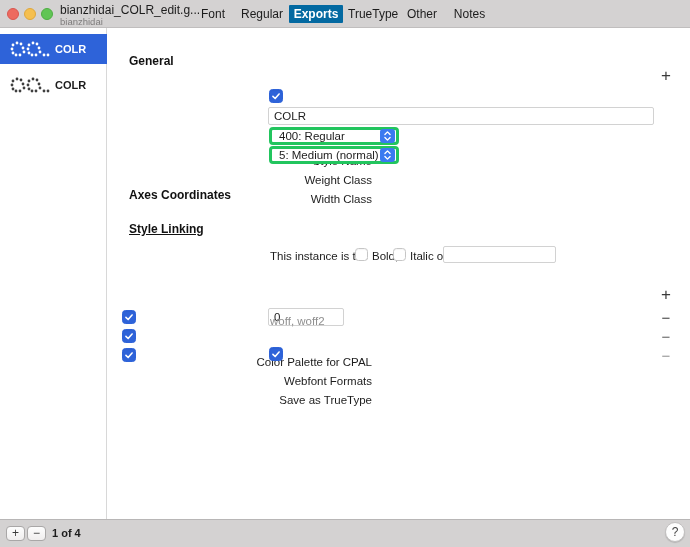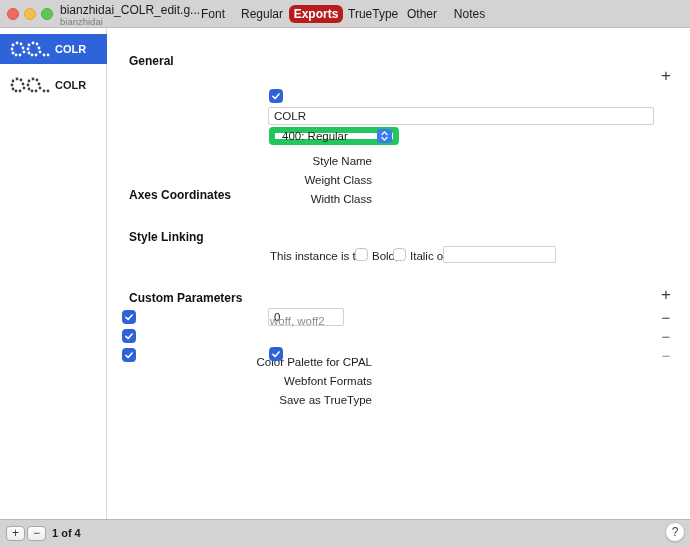--- a/index.html
+++ b/index.html
@@ -17,42 +17,42 @@
   .win-title { position:absolute; left:60px; top:3px; font-size:12px; font-weight:normal; color:#1c1c1c; white-space:nowrap; }
   .win-subtitle { position:absolute; left:60px; top:16px; font-size:9.5px; color:#7e7c7c; white-space:nowrap; }
   .tab { position:absolute; top:0; height:28px; line-height:28px; text-align:center;
          font-size:12px; color:#1c1c1c; cursor:default; }
   .tab-font     { left:197px; width:32px; }
   .tab-masters  { left:239px; width:46px; }
   .tab-features { left:348px; width:48px; }
   .tab-other    { left:404px; width:36px; }
   .tab-notes    { left:451px; width:37px; }
   .tab-exports  { left:289px; top:5px; width:54px; height:18px; line-height:18px;
-                  background:#b91c1c; color:#fff; font-weight:bold; border-radius:6px; }
+                  background:#0369a1; color:#fff; font-weight:bold; border-radius:1px; }
 
   
   .sidebar { position:absolute; left:0; top:28px; width:107px; height:491px;
              background:#fff; border-right:1px solid #d8d8d8; }
   .side-item { position:absolute; left:0; width:107px; height:30px; display:flex;
                align-items:center; cursor:default; }
   .side-item .dots { margin-left:10px; width:40px; height:16px; color:#3f3f3f; }
   .side-item .side-label { margin-left:5px; font-size:11px; font-weight:600; color:#1c1c1c; }
   .side-item.selected { background:#2e63d9; }
   .side-item.selected .dots { color:#ffffff; }
   .side-item.selected .side-label { color:#ffffff; }
   .si-0 { top:6px; } .si-1 { top:42px; }
 
   
   .content { position:absolute; left:108px; top:28px; width:582px; height:491px; background:#fff; }
   .heading { position:absolute; left:21px; font-size:12px; font-weight:bold; color:#111; }
   .flabel { position:absolute; right:426px; font-size:11.5px; color:#1c1c1c;
             white-space:nowrap; text-align:right; line-height:14px;margin-top:44px; }
   .tfield { position:absolute; height:18px; border:1px solid #d2d2d2; border-radius:2px;
             background:#fff; font-family:inherit; font-size:11.5px; color:#1c1c1c; padding:0 5px; outline:none; }
-  .popup { position:absolute; height:18px; border:6px solid #22c55e; border-radius:4px;
+  .popup { position:absolute; height:18px; border:3px solid #22c55e; border-radius:4px;
            background:#fff; display:flex; align-items:center; cursor:default; }
   .popup .popup-label { flex:1; font-size:11.5px; color:#1c1c1c; padding-left:7px; white-space:nowrap; }
   .popup .popup-btn { width:15px; height:14px; margin-right:1px; border-radius:3px;
                       background:#3a7af0; display:flex; align-items:center; justify-content:center; }
   .cb { position:absolute; width:14px; height:14px; border-radius:3.5px; background:#fff;
         border:1px solid #c6c6c6; box-shadow:inset 0 1px 1px rgba(0,0,0,.04); cursor:default; }
   .cb.checked { background:#2e63d9; border-color:#2e63d9; }
   .cb.small { width:13px; height:13px; }
   .cb svg { position:absolute; left:0; top:0; width:100%; height:100%; }
   .plusbtn { position:absolute; width:16px; height:16px; font-size:17px; line-height:15px;
@@ -171,32 +171,39 @@
     <div class="popup" style="left:161px; top:99px; width:130px;">
       <span class="popup-label">400: Regular</span>
       <span class="popup-btn">
         <svg width="9" height="12" viewBox="0 0 10 14">
             <path d="M2 5.2 L5 2.2 L8 5.2 M2 8.8 L5 11.8 L8 8.8" stroke="#fff" stroke-width="1.6" fill="none" stroke-linecap="round" stroke-linejoin="round"></path>
           </svg>
       </span>
     </div>
 
     <div class="flabel" style="top:120px; right:318px;">Width Class</div>
+    <div class="popup" style="left:161px; top:118px; width:130px;">
+      <span class="popup-label">5: Medium (normal)</span>
+      <span class="popup-btn">
+        <svg width="9" height="12" viewBox="0 0 10 14">
+            <path d="M2 5.2 L5 2.2 L8 5.2 M2 8.8 L5 11.8 L8 8.8" stroke="#fff" stroke-width="1.6" fill="none" stroke-linecap="round" stroke-linejoin="round"></path>
+          </svg>
+      </span>
+    </div>
 
     <div class="heading" style="top:160px;">Axes Coordinates</div>
 
-    <div class="heading" style="top:202px;">Style Linking</div>
+    <div class="heading" style="top:194px;text-decoration:underline;">Style Linking</div>
     <div class="inline-txt" style="left:162px; top:221px;">This instance is the</div>
     <span class="cb small" style="left:247px; top:220px;"></span>
     <div class="inline-txt" style="left:264px; top:221px;">Bold,</div>
     <span class="cb small" style="left:285px; top:220px;"></span>
     <div class="inline-txt" style="left:302px; top:221px;">Italic of</div>
     <input class="tfield" style="left: 335px; top: 218px; width: 113px; height: 17px;" value="">
 
-    <div class="heading" style="top:263px;">Custom Parameters</div>
     <div class="plusbtn" style="right:16px; top:259px;">+</div>
 
     <span class="cb checked" style="left:14px; top:282px;">
       <svg viewBox="0 0 14 14">
           <path d="M3.4 7.4 L6 10 L10.6 4.6" stroke="#fff" stroke-width="1.8" fill="none" stroke-linecap="round" stroke-linejoin="round"></path>
         </svg>
     </span>
     <div class="flabel" style="top:283px; right:318px;">Color Palette for CPAL</div>
     <input class="tfield" style="left: 160px; top: 280px; width: 76px;" value="0">
     <div class="minusbtn m0" style="right:16px; top:283px;">−</div>

